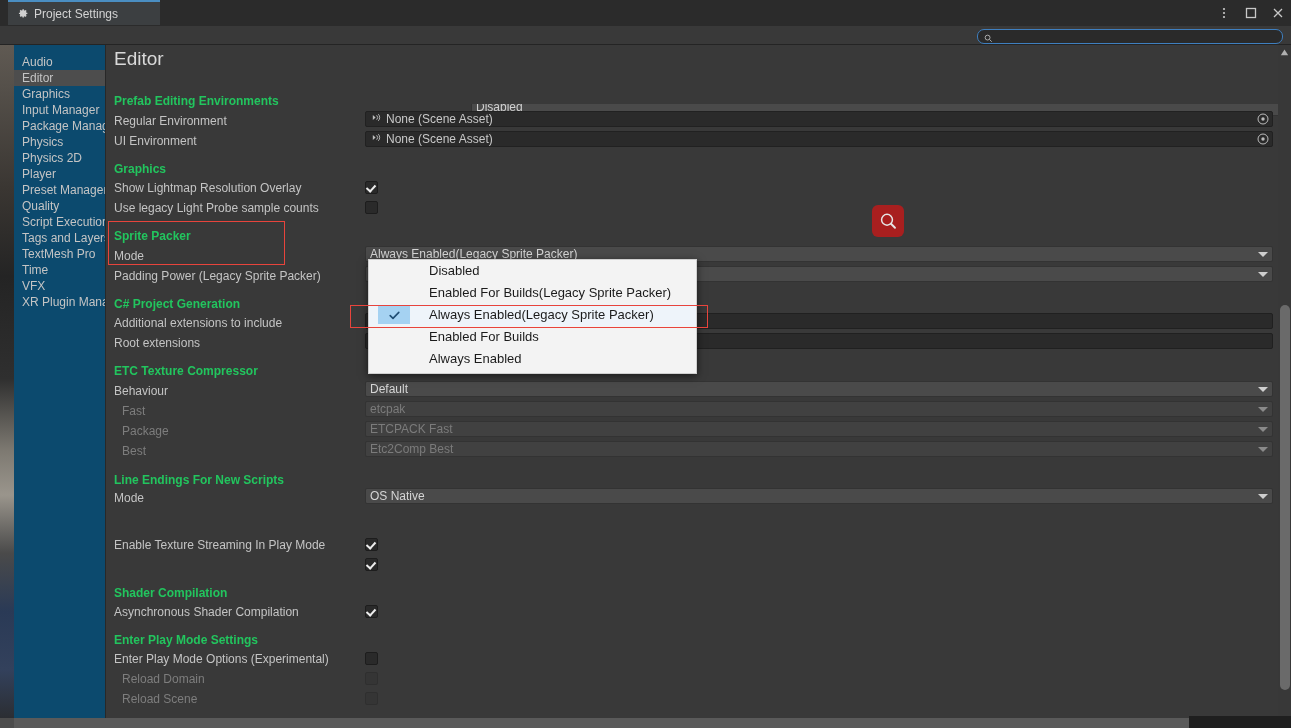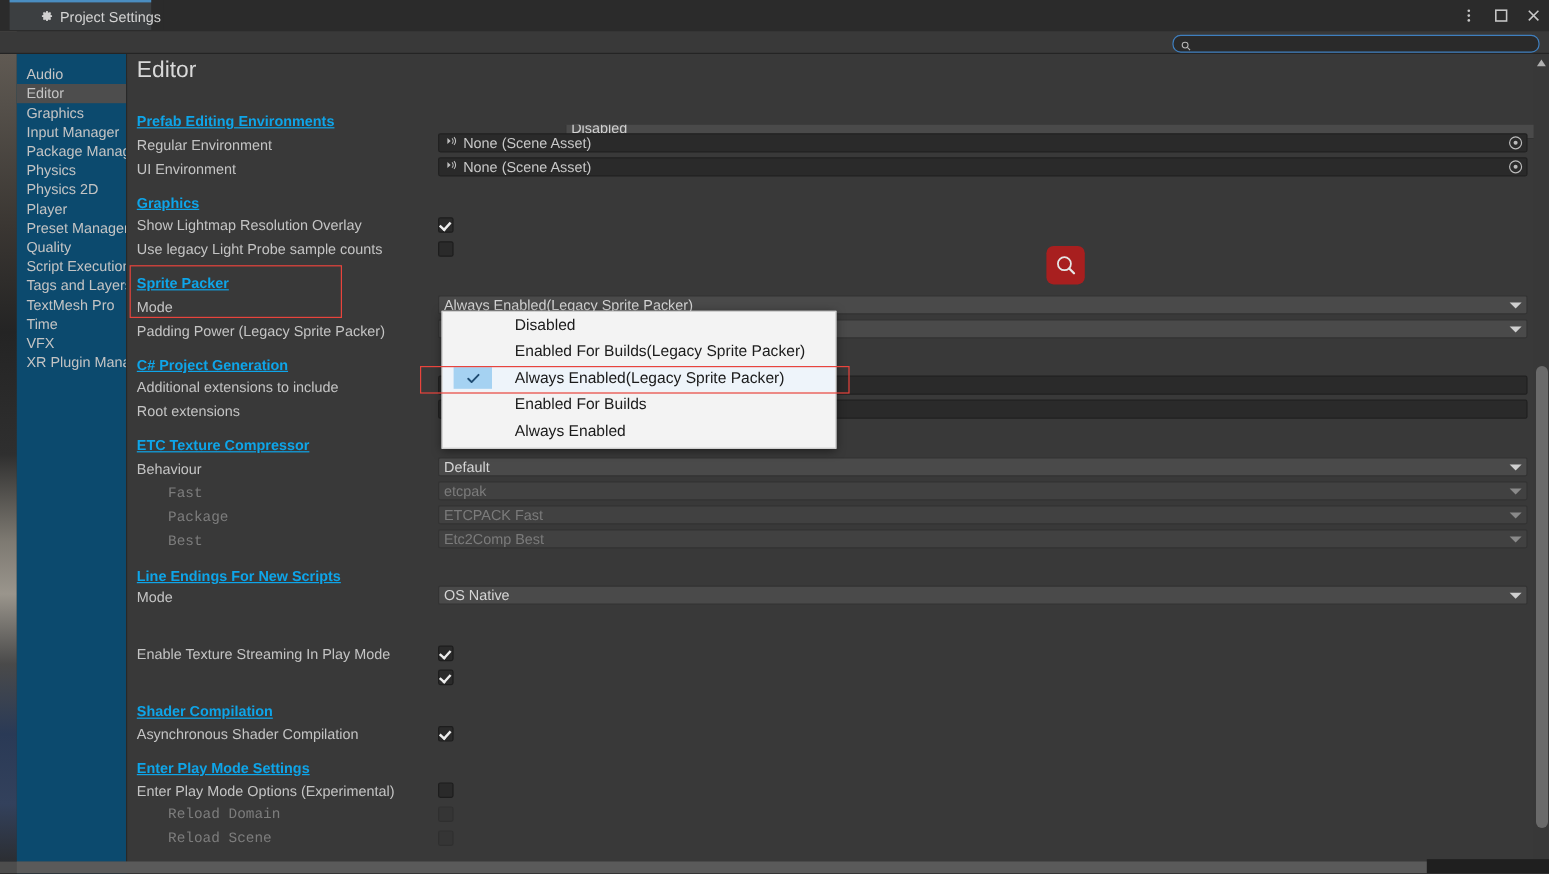--- a/index.html
+++ b/index.html
@@ -13,22 +13,22 @@
   }
   #root{position:relative;width:1291px;height:728px;overflow:hidden;background:#2b2b2b;}
 
   
   .desktop-sliver{position:absolute;left:0;top:0;width:14px;height:728px;
     background:linear-gradient(180deg,#6b645c 0%,#55504a 12%,#3a3632 26%,#242424 38%,
       #2f2f2f 52%,#7e7a72 62%,#9a958c 68%,#4a4a4a 76%,#2a3a56 84%,#33415c 92%,#2a2a2a 100%);}
 
   
   .titlebar{position:absolute;left:0;top:0;width:1291px;height:26px;background:#2b2b2b;}
-  .tab{position:absolute;left:8px;top:0;height:25px;width:118px;background:#3c3f41;
-       border-top:2px solid #4a8ec2;box-sizing:border-box;display:flex;align-items:center;padding-left:24px;}
+  .tab{position:absolute;left:8px;top:0;height:25px;width:152px;background:#3c3f41;
+       border-top:2px solid #4a8ec2;box-sizing:border-box;display:flex;align-items:center;padding-left:8px;}
   .tab .gear{width:13px;height:13px;margin-right:5px;display:inline-block;flex:0 0 auto;}
   .tab-label{font-size:12px;color:#d4d4d4;white-space:nowrap;}
   .tabstrip-rest{position:absolute;left:136px;top:0;right:0;height:25px;background:#2b2b2b;}
   .win-btns{position:absolute;right:6px;top:0;height:25px;display:flex;align-items:center;gap:13px;}
   .win-btns .wb{width:14px;height:14px;display:flex;align-items:center;justify-content:center;color:#c8c8c8;}
 
   
   .searchrow{position:absolute;left:0;top:26px;width:1291px;height:18px;background:#393939;border-bottom:1px solid #242424;}
   .searchbox{position:absolute;right:8px;top:3px;width:306px;height:15px;background:#2a2a2a;
              border:1px solid #3f7fbf;border-radius:7px;box-sizing:border-box;display:flex;align-items:center;padding-left:6px;}
@@ -47,23 +47,23 @@
              white-space:nowrap;overflow:hidden;}
   .side-item.selected{background:#4d4d4d;}
 
   
   .content{position:absolute;left:106px;top:45px;width:1185px;height:683px;background:#393939;overflow:hidden;}
   .page-title{position:absolute;left:8px;top:3px;font-size:19px;color:#d9d9d9;}
   .rows{position:absolute;left:0;top:0;width:1185px;height:683px;}
 
   .row{position:absolute;left:0;width:1185px;height:20px;}
   .lbl{position:absolute;left:8px;top:0;height:20px;line-height:20px;font-size:12px;color:#c4c4c4;white-space:nowrap;}
-  .lbl.hdr{font-weight:bold;color:#0ea5e9;text-decoration:underline;}
+  .lbl.hdr{font-weight:bold;color:#22c55e;}
   .lbl.dim{color:#7d7d7d;}
-  .lbl.indent{left:34px;font-family:Liberation Mono, monospace;}
+  .lbl.indent{left:16px;}
 
   .field{position:absolute;left:259px;width:908px;height:16px;box-sizing:border-box;}
   .obj-field{background:#2a2a2a;border:1px solid #212121;border-radius:2px;display:flex;align-items:center;
              padding-left:5px;color:#c8c8c8;font-size:12px;}
   .obj-field .picker{position:absolute;right:3px;top:1px;width:12px;height:12px;}
   .popup-field{background:#4a4a4a;border:1px solid #333;border-radius:2px;color:#d5d5d5;font-size:12px;
                display:flex;align-items:center;padding-left:4px;position:relative;}
   .popup-field.dimmed{color:#7b7b7b;background:#414141;}
   .popup-field .caret{position:absolute;right:4px;top:5px;width:0;height:0;
       border-left:5px solid transparent;border-right:5px solid transparent;border-top:5px solid #cfcfcf;}

